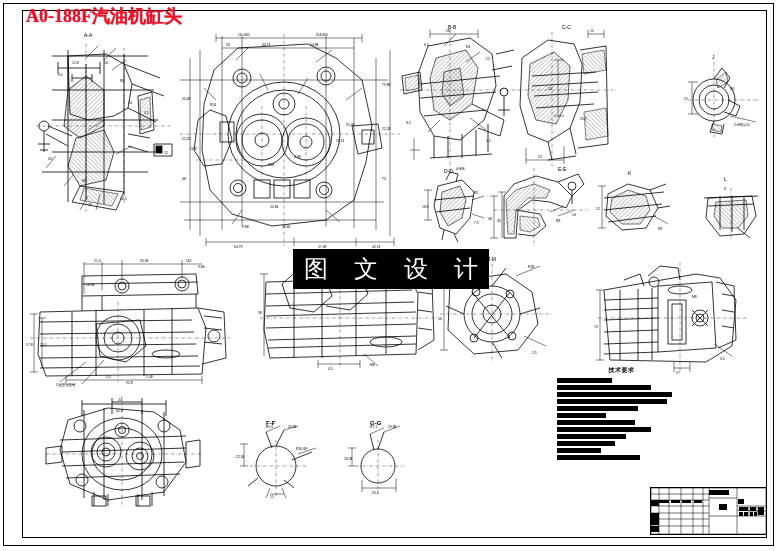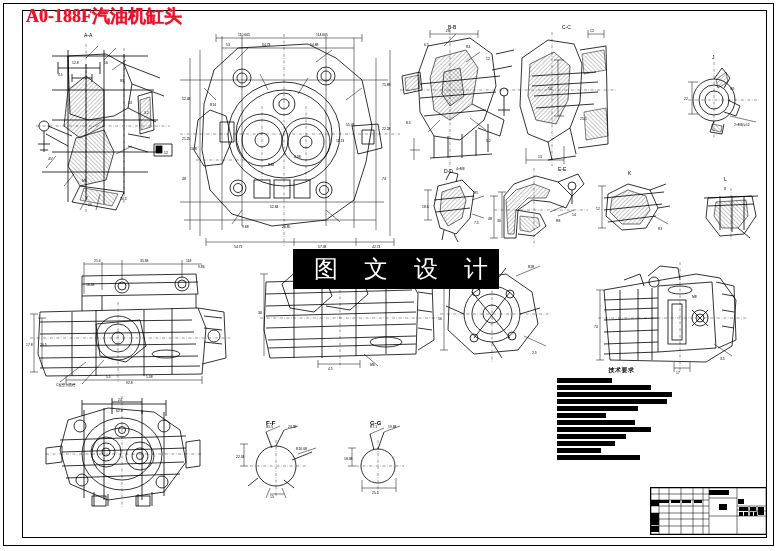--- a/index.html
+++ b/index.html
@@ -3,21 +3,21 @@
 <meta charset="utf-8">
 <title>CAD Drawing</title>
 <style>
   html,body{margin:0;padding:0;background:#fff;}
   body{width:779px;height:551px;overflow:hidden;font-family:"Liberation Sans",sans-serif;}
   #sheet{position:relative;width:779px;height:551px;background:#ffffff;}
   
   .outer-frame{position:absolute;left:3px;top:3px;width:771px;height:543px;border:1px solid #000;box-sizing:border-box;}
   .inner-frame{position:absolute;left:22px;top:10px;width:745px;height:528px;border:1.6px solid #000;box-sizing:border-box;}
   .title-red{position:absolute;left:26px;top:4px;font-family:"Liberation Serif",serif;font-weight:bold;font-size:18px;color:#e8142b;letter-spacing:0px;white-space:nowrap;z-index:40;text-shadow:0 0 1px #e8142b;}
-  .watermark{position:absolute;left:293px;top:249px;width:196px;height:40px;background:#000;z-index:60;display:flex;align-items:center;justify-content:center;padding-left:10px;}
+  .watermark{position:absolute;left:293px;top:249px;width:196px;height:40px;background:#000;z-index:60;display:flex;align-items:center;justify-content:center;}
   .watermark span{color:#fff;font-family:"Liberation Serif",serif;font-size:24px;letter-spacing:10px;padding-left:10px;}
   .view{position:absolute;}
   .vlabel{position:absolute;font-size:5px;font-family:"Liberation Sans",sans-serif;color:#000;white-space:nowrap;}
   svg{display:block;overflow:visible;}
   .ln{stroke:#000;fill:none;}
   .thin{stroke-width:.5;}
   .med{stroke-width:.8;}
   .dash{stroke-dasharray:3 1.5 .6 1.5;stroke-width:.4;}
   .fillw{fill:#fff;}
   .hatch-a{fill:url(#hA);}

